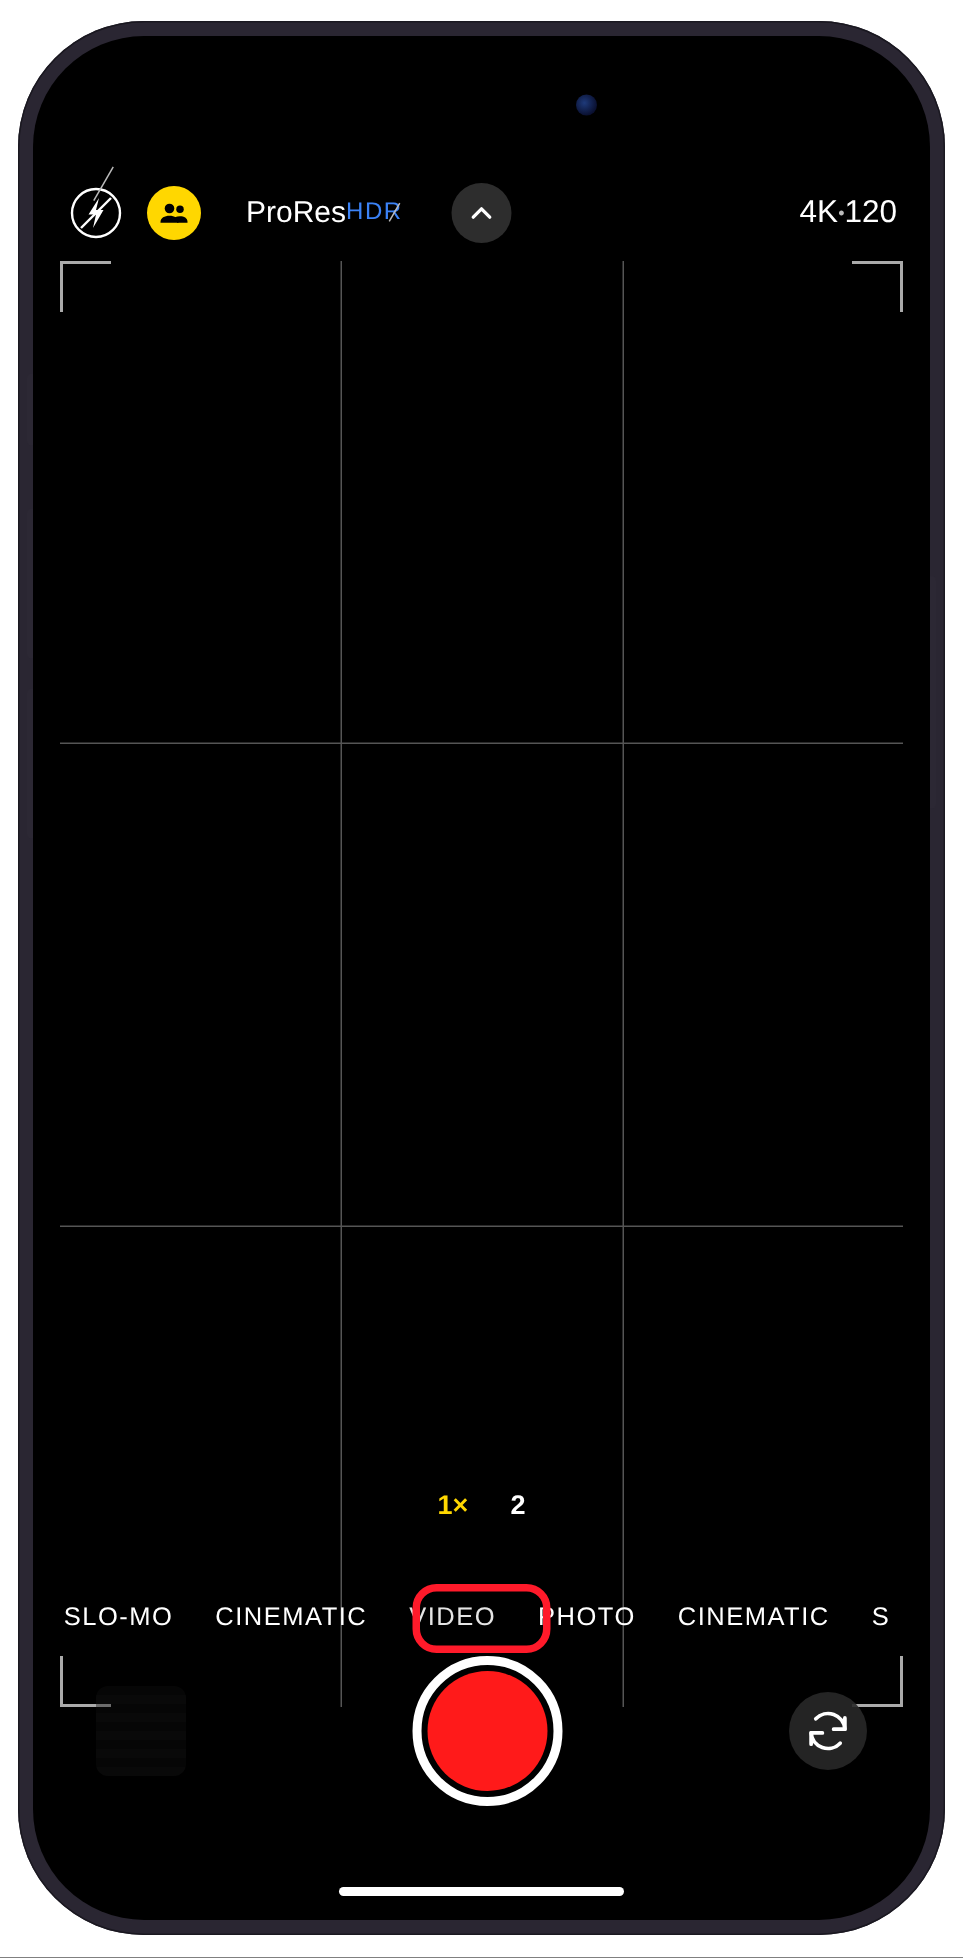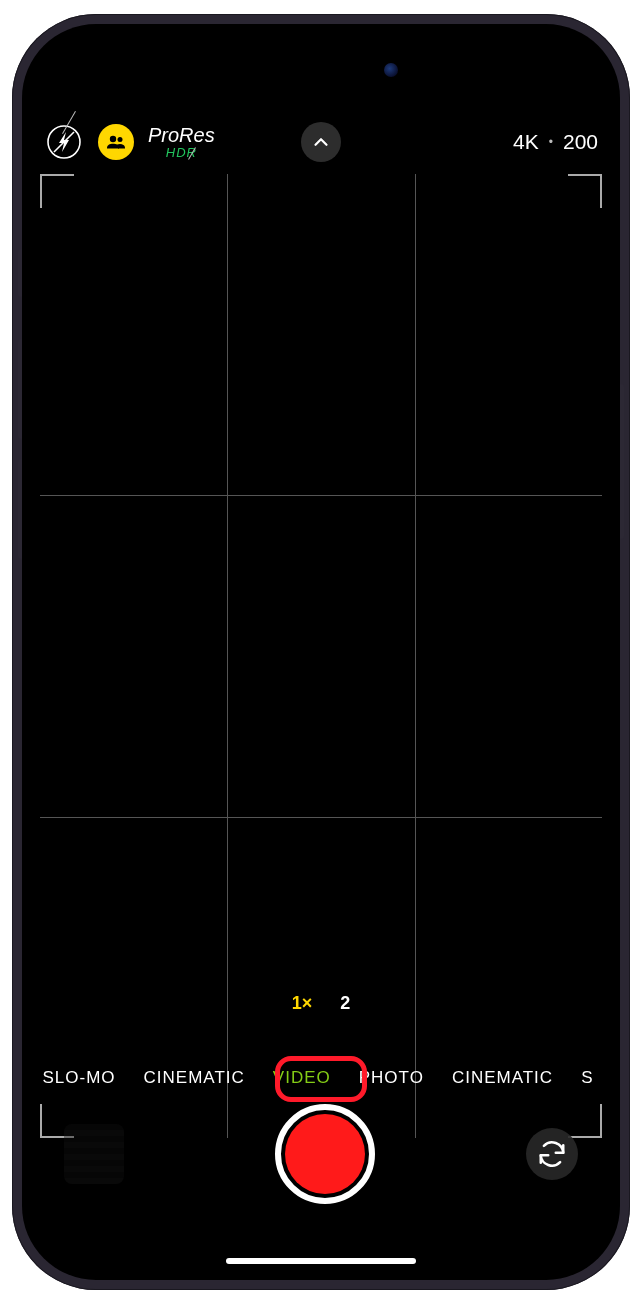--- a/index.html
+++ b/index.html
@@ -81,35 +81,34 @@
   }
   .flash-icon svg { width: 36px; height: 36px; }
   .group-icon {
     background: #ffd700;
     border-radius: 50%;
     width: 36px; height: 36px;
   }
   .group-icon svg { width: 24px; height: 24px; fill: #000; }
   .prores-block {
     display: flex;
-    flex-direction: column;
+    flex-direction: row;
     align-items: center;
     line-height: 1.05;
-    margin-left: 0;
-    font-style: italic;
+    margin-left: 16px;
   }
   .prores-label { font-size: 20px; font-weight: 500; color: #fff; position: relative; }
   .prores-slash {
     position: absolute;
     width: 26px; height: 1px;
     background: #bbb;
     transform: rotate(-60deg);
     left: 34px; top: 10px;
   }
-  .hdr-label { font-size: 13px; color: #22c55e; letter-spacing: 1px; position: relative; }
+  .hdr-label { font-size: 16px; color: #3b82f6; letter-spacing: 1px; position: relative; }
   .hdr-slash {
     position: absolute;
     width: 14px; height: 1px;
     background: #bbb;
     transform: rotate(-60deg);
     right: -2px; top: 7px;
   }
 
   .top-center {
     position: absolute;
@@ -124,21 +123,20 @@
     width: 40px; height: 40px;
     background: rgba(50,50,50,0.9);
     border-radius: 50%;
     display: flex; align-items: center; justify-content: center;
   }
 
   .top-right {
     margin-left: auto;
     display: flex;
     align-items: center;
-    gap: 10px;
     font-size: 21px;
     color: #fff;
     font-weight: 500;
   }
   .top-right .dot { font-size: 12px; color: #bbb; }
 
   
   .viewfinder {
     position: absolute;
     top: 150px;
@@ -190,21 +188,21 @@
     font-size: 17px;
     font-weight: 400;
     letter-spacing: 1px;
     color: #fff;
     padding: 0 10px;
     overflow: hidden;
   }
   .mode-item { white-space: nowrap; }
   .mode-item.edge-left { margin-left: -36px; }
   .mode-item.edge-right { margin-right: -30px; color:#fff; }
-  .mode-item.active { color: #84cc16; }
+  .mode-item.active { color: #e5e5e5; }
   .highlight-frame {
     position: absolute;
     border: 5px solid #ff1a2a;
     border-radius: 16px;
     width: 92px;
     height: 46px;
     left: 50%;
     transform: translateX(-50%);
     bottom: 178px;
     pointer-events: none;
@@ -299,21 +297,21 @@
         <div class="chevron-circle">
           <svg width="22" height="22" viewBox="0 0 24 24">
               <path d="M6 15l6-6 6 6" fill="none" stroke="#fff" stroke-width="2.4" stroke-linecap="round" stroke-linejoin="round"></path>
             </svg>
         </div>
       </div>
 
       <div class="top-right">
         <span>4K</span>
         <span class="dot">•</span>
-        <span>200</span>
+        <span>120</span>
       </div>
     </div>
 
     <div class="viewfinder">
       <div class="corner tl"></div>
       <div class="corner tr"></div>
       <div class="corner bl"></div>
       <div class="corner br"></div>
       <div class="grid-line gv1"></div>
       <div class="grid-line gv2"></div>

